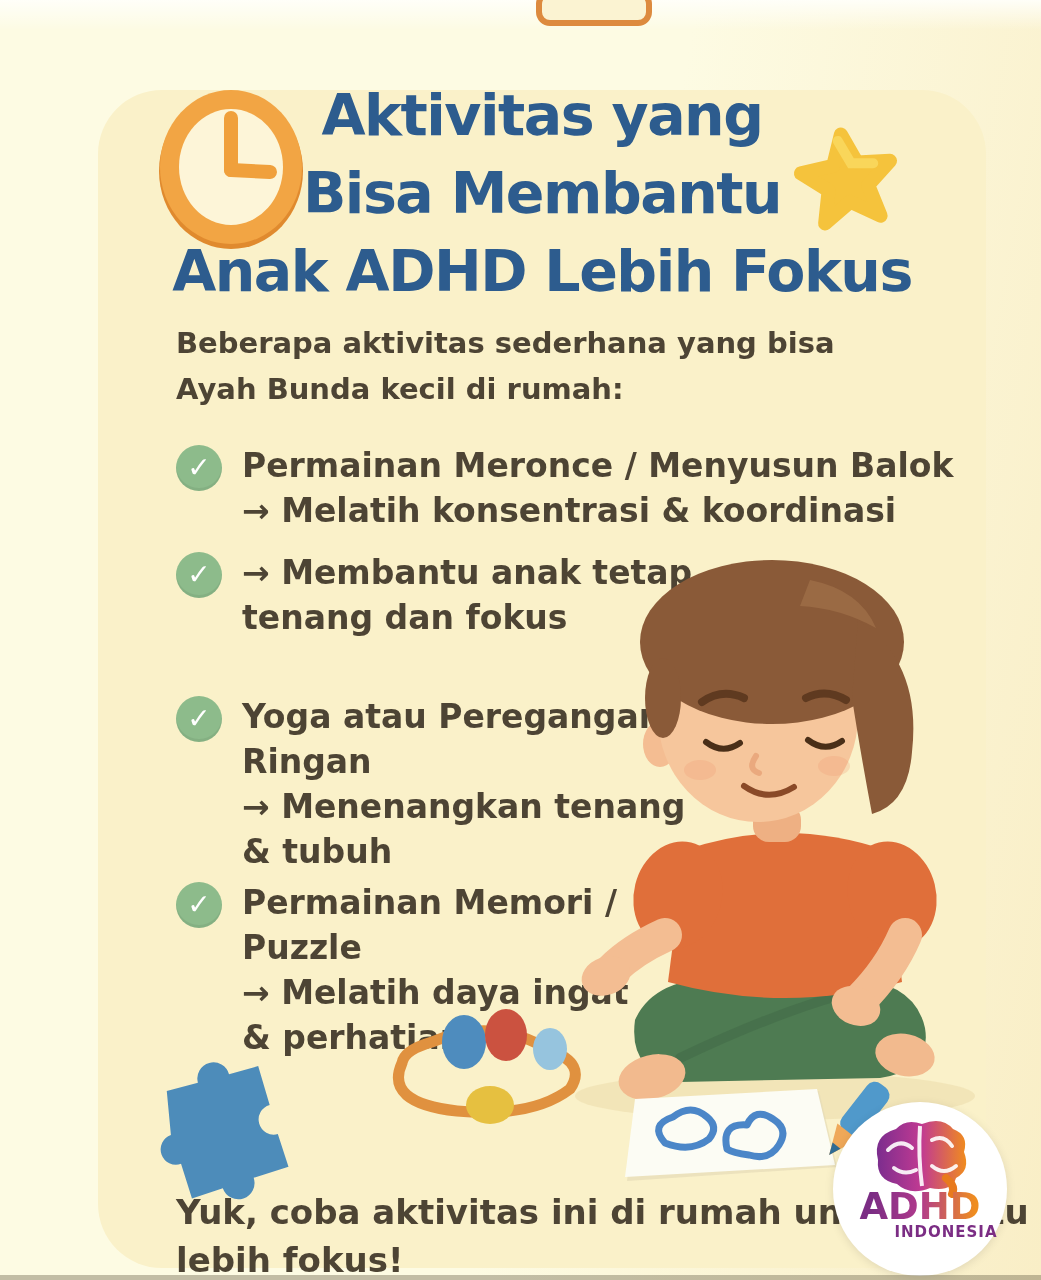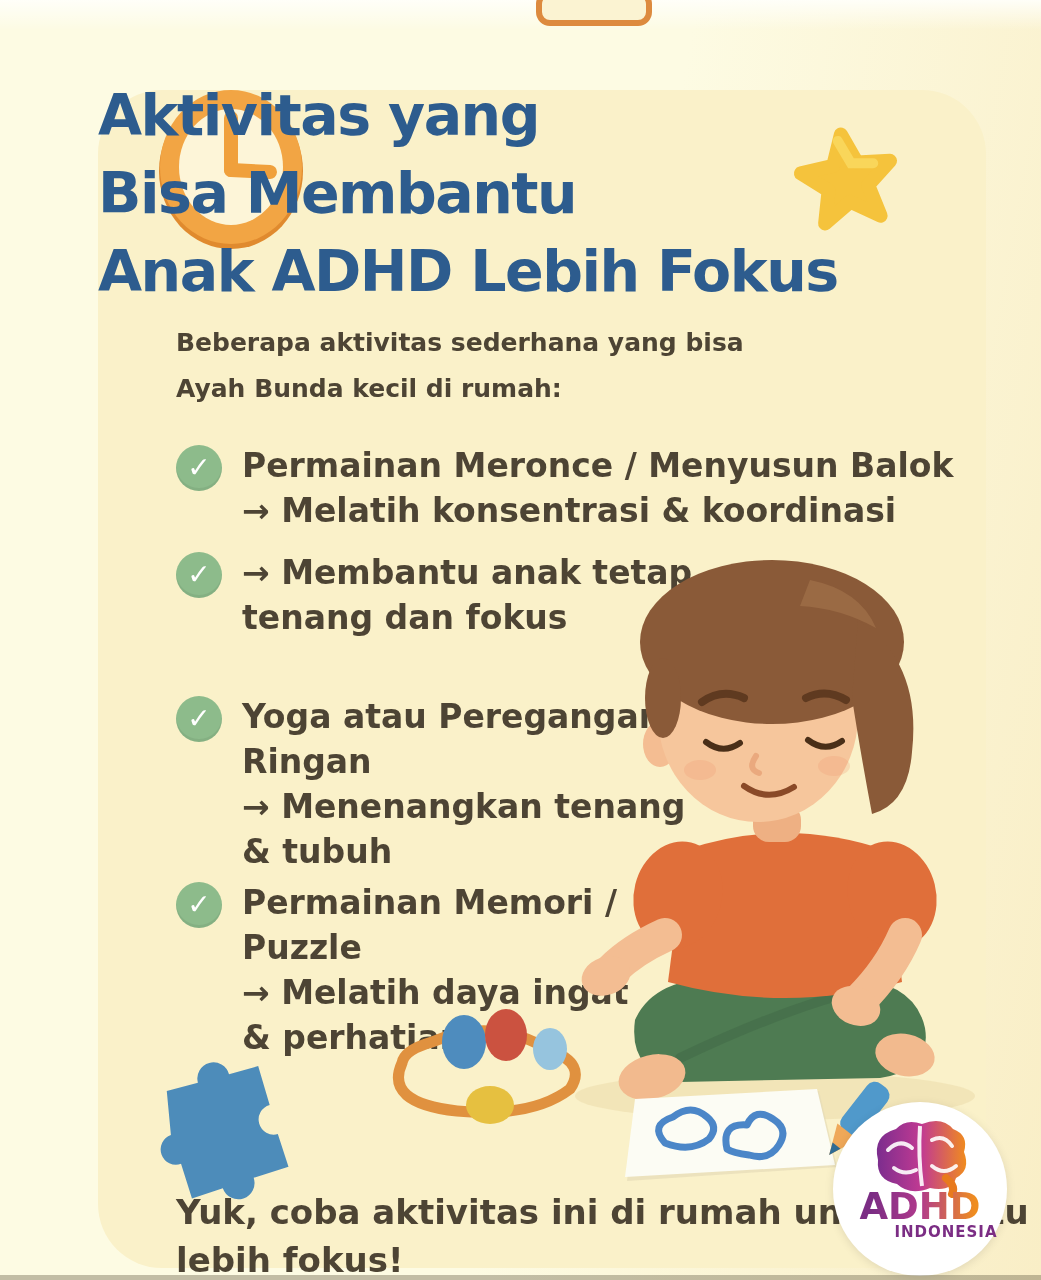--- a/index.html
+++ b/index.html
@@ -14,28 +14,28 @@
     position:absolute;left:98px;top:90px;width:888px;height:1178px;
     background:var(--card_bg,#faf1c9);border-radius:64px;
   }
   .top-tab{
     position:absolute;left:536px;top:-10px;width:104px;height:24px;
     background:#fbf3d2;border:6px solid var(--tab_orange,#dd8a3e);border-radius:14px;
   }
   .clock{position:absolute;left:146px;top:80px;}
   .star{position:absolute;left:791px;top:124px;transform:rotate(-8deg);}
   .title{
-    position:absolute;left:98px;top:76px;width:888px;text-align:left;
+    position:absolute;left:98px;top:76px;width:888px;text-align:center;
     color:var(--title_blue,#2d5c8e);font-weight:700;font-size:57px;line-height:78px;
     letter-spacing:-1.5px;
   }
   .title span{display:block;white-space:nowrap;}
   .subtitle{
     position:absolute;left:176px;top:320px;
-    font-size:25px;line-height:46px;font-weight:600;color:var(--text_dark,#4d4434);
+    font-size:29px;line-height:46px;font-weight:600;color:var(--text_dark,#4d4434);
   }
   .subtitle span{display:block;white-space:nowrap;}
   .check-item{position:absolute;left:176px;display:flex;gap:20px;align-items:flex-start;}
   .check-item .bullet{
     flex:0 0 46px;width:46px;height:46px;border-radius:50%;
     background:var(--check_green,#8dbb8b);color:#fff;
     font-size:28px;font-weight:700;line-height:46px;text-align:center;margin-top:2px;
     box-shadow:inset 0 -3px 0 rgba(0,0,0,.06);
   }
   .check-item .lines{font-size:33px;line-height:45px;font-weight:600;color:var(--text_dark,#4d4434);}

